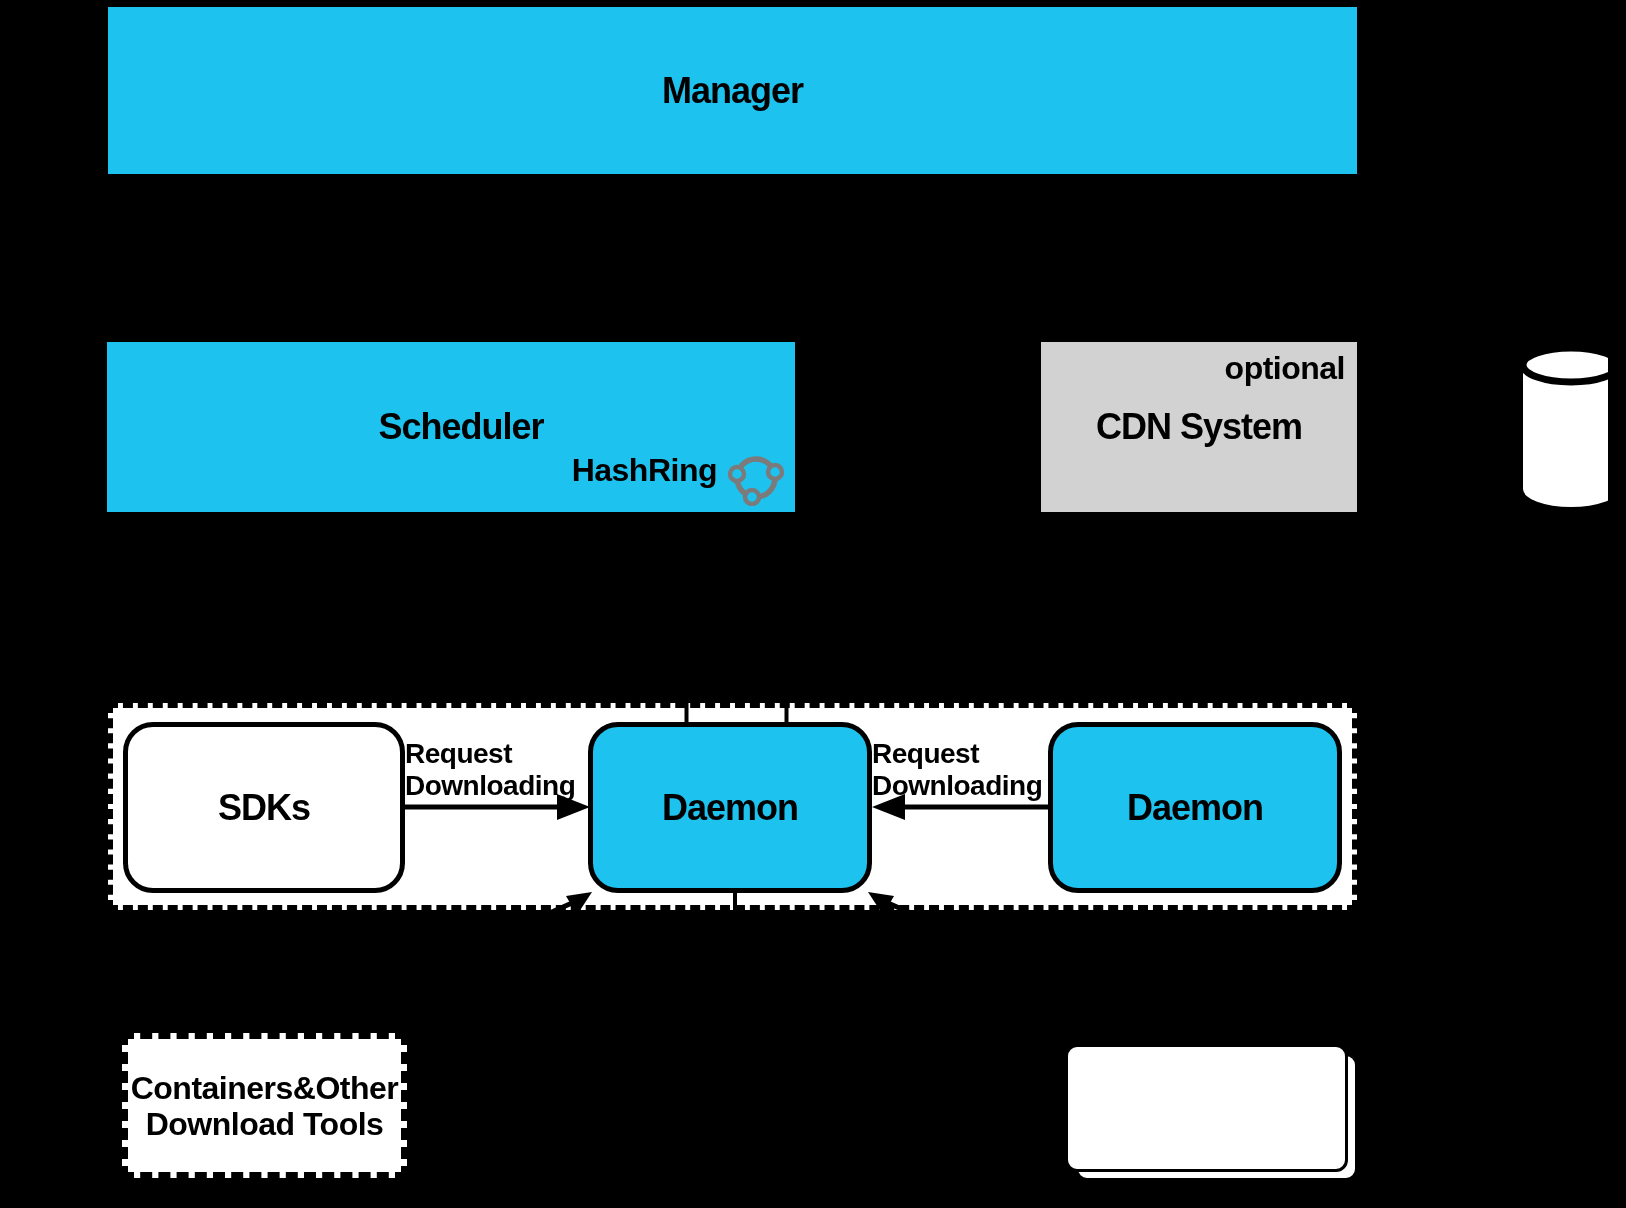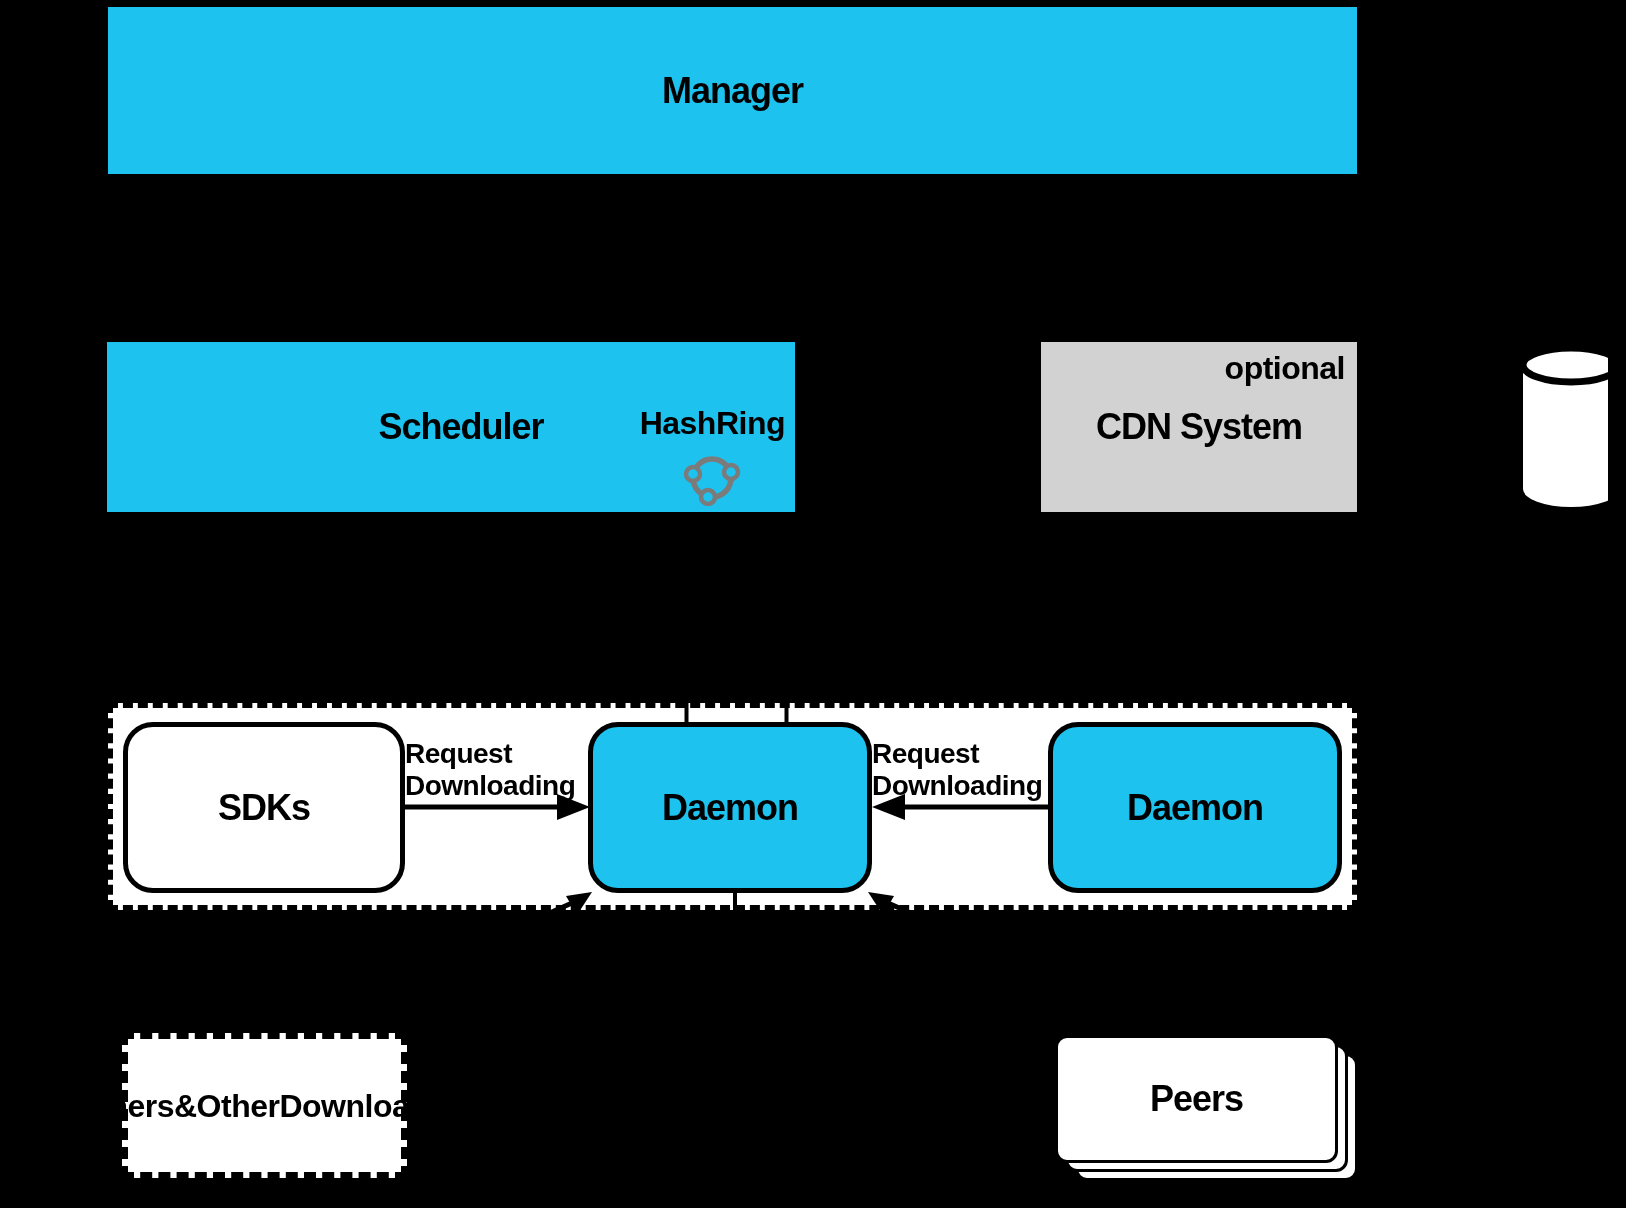--- a/index.html
+++ b/index.html
@@ -16,21 +16,21 @@
     position:relative;width:1608px;height:1208px;background:var(--bg);
     font-family:"Liberation Sans",sans-serif;font-weight:bold;color:#000;
     overflow:hidden;
   }
   .node{position:absolute;display:flex;align-items:center;justify-content:center;}
   .lbl{font-size:36px;letter-spacing:-1px;white-space:nowrap;}
   .lbl-sm{font-size:32px;letter-spacing:-0.5px;white-space:nowrap;}
 
   .manager{left:108px;top:7px;width:1249px;height:167px;background:var(--accent-cyan);}
   .scheduler{left:107px;top:342px;width:688px;height:170px;background:var(--accent-cyan);padding-left:20px;}
-  .hashring{position:absolute;right:10px;bottom:6px;display:flex;align-items:center;gap:10px;flex-direction:column;}
+  .hashring{position:absolute;right:10px;bottom:6px;display:flex;gap:10px;}
   .cdn{left:1041px;top:342px;width:316px;height:170px;background:var(--cdn-gray);}
   .cdn .optional{position:absolute;top:8px;right:12px;}
   .cylinder{position:absolute;left:1518px;top:343px;}
 
   .peer-group{position:absolute;left:108px;top:703px;width:1249px;height:207px;
     background:var(--box-white);border:5px dashed var(--line-black);}
   .rounded{border:5px solid var(--line-black);border-radius:30px;}
   .sdks{left:123px;top:722px;width:282px;height:171px;background:var(--box-white);}
   .daemon{left:588px;top:722px;width:284px;height:171px;background:var(--accent-cyan);}
   .dfget{left:1048px;top:722px;width:294px;height:171px;background:var(--accent-cyan);}
@@ -38,21 +38,21 @@
   .arrow-label{position:absolute;top:738px;width:183px;text-align:left;
     font-size:28px;line-height:32px;letter-spacing:-0.5px;}
   .arrow-label.al-left{left:405px;}
   .arrow-label.al-right{left:872px;}
 
   .connectors{position:absolute;left:0;top:0;pointer-events:none;}
   .connectors line{stroke:var(--line-black);}
   .connectors polygon{fill:var(--line-black);}
 
   .containers{left:122px;top:1033px;width:285px;height:145px;background:var(--box-white);
-    border:6px dashed var(--line-black);display:flex;flex-direction:row;
+    border:6px dashed var(--line-black);display:flex;flex-direction:column;
     align-items:center;justify-content:center;text-align:center;}
   .containers .lbl-sm{line-height:36px;}
 
   .peer-card{position:absolute;width:283px;height:128px;background:var(--box-white);
     border:3px solid var(--line-black);border-radius:12px;}
   .peer-card.back2{left:1075px;top:1053px;}
   .peer-card.back1{left:1065px;top:1044px;}
   .peer-card.front{left:1055px;top:1035px;display:flex;align-items:center;justify-content:center;}
 
   .ring-main{fill:none;stroke:var(--icon-gray);stroke-width:5.5px;}
@@ -132,17 +132,14 @@
     <polygon points="868,892 894,896 883,915"></polygon>
   </svg>
 
   <div class="node containers">
     <span class="lbl-sm">Containers&amp;Other</span>
     <span class="lbl-sm">Download Tools</span>
   </div>
 
   <div class="peer-card back2"></div>
   <div class="peer-card back1"></div>
-  <div class="peer-card front">
-    <span class="lbl">Peers</span>
-  </div>
 
 </div>
 
 </body></html>

